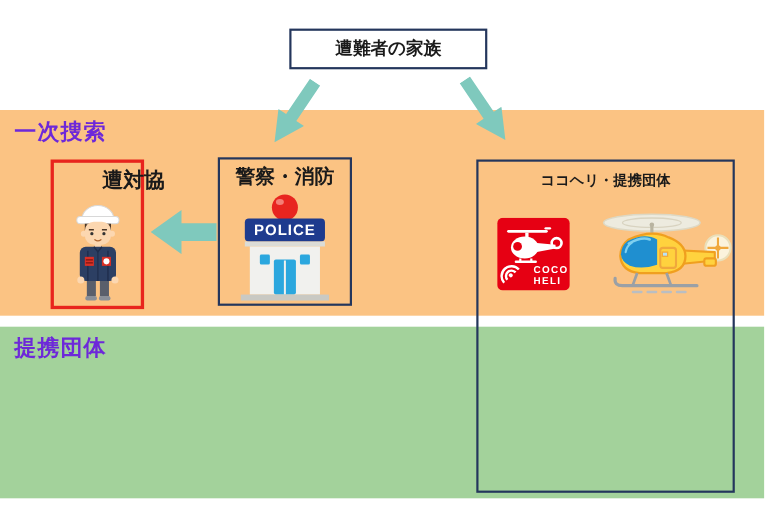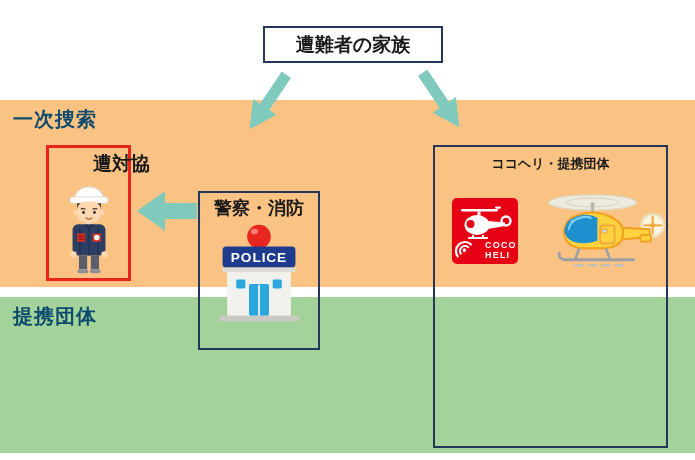--- a/index.html
+++ b/index.html
@@ -13,34 +13,34 @@
     background: #ffffff;
     overflow: hidden;
   }
 
   
   .band { position: absolute; left: 0; width: 695px; }
   .band-primary { top: 100px; height: 187px; background: #fbc383; }
   .band-secondary { top: 297px; height: 156px; background: #a3d29b; }
   .band-label {
     position: absolute; left: 13px; top: 6px;
-    font-size: 20px; font-weight: bold; color: #0c4a6e;
+    font-size: 20px; font-weight: bold; color: #6d28d9;
     letter-spacing: 1px; white-space: nowrap;
   }
 
   
   .family-box {
     position: absolute; left: 263px; top: 26px;
     width: 180px; height: 37px;
     background: #ffffff; border: 2.5px solid #24365c;
     display: flex; align-items: center; justify-content: center;
     z-index: 5;
   }
   .family-box span {
-    font-size: 19px; font-weight: bold; color: #1a1a1a; white-space: nowrap;
+    font-size: 16px; font-weight: bold; color: #1a1a1a; white-space: nowrap;
   }
 
   
   .arrow { position: absolute; z-index: 4; }
   .arrow svg { display: block; width: 100%; height: 100%; }
   .arrow-left-diag  { left: 235px; top: 88px; width: 66px; height: 28px; transform: rotate(124deg); }
   .arrow-right-diag { left: 408px; top: 86px; width: 66px; height: 28px; transform: rotate(56deg); }
   .arrow-horizontal { left: 137px; top: 191px; width: 60px; height: 40px; transform: rotate(180deg); }
 
   
@@ -51,23 +51,22 @@
   }
 
   .sotaikyo-box {
     left: 46px; top: 145px; width: 85px; height: 136px;
     border: 3px solid #e8241d;
   }
   .sotaikyo-box .node-label { font-size: 19px; margin-top: 3px; padding-left: 44px; }
   .sotaikyo-box svg { display: block; margin: 2px auto 0; }
 
   .police-box {
-    left: 198px; top: 143px; width: 122px; height: 159px;
+    left: 198px; top: 143px; width: 122px; height: 135px;
     border: 2px solid #24365c;
-    margin-top: 48px;
   }
   .police-box .node-label { font-size: 18px; margin-top: 3px; }
   .police-box svg { display: block; margin: 2px auto 0; }
 
   .cocoheli-box {
     left: 433px; top: 145px; width: 235px; height: 303px;
     border: 2px solid #24365c;
   }
   .cocoheli-box .node-label { font-size: 13px; margin-top: 8px; }
   .cocoheli-logo { position: absolute; left: 17px; top: 51px; }

